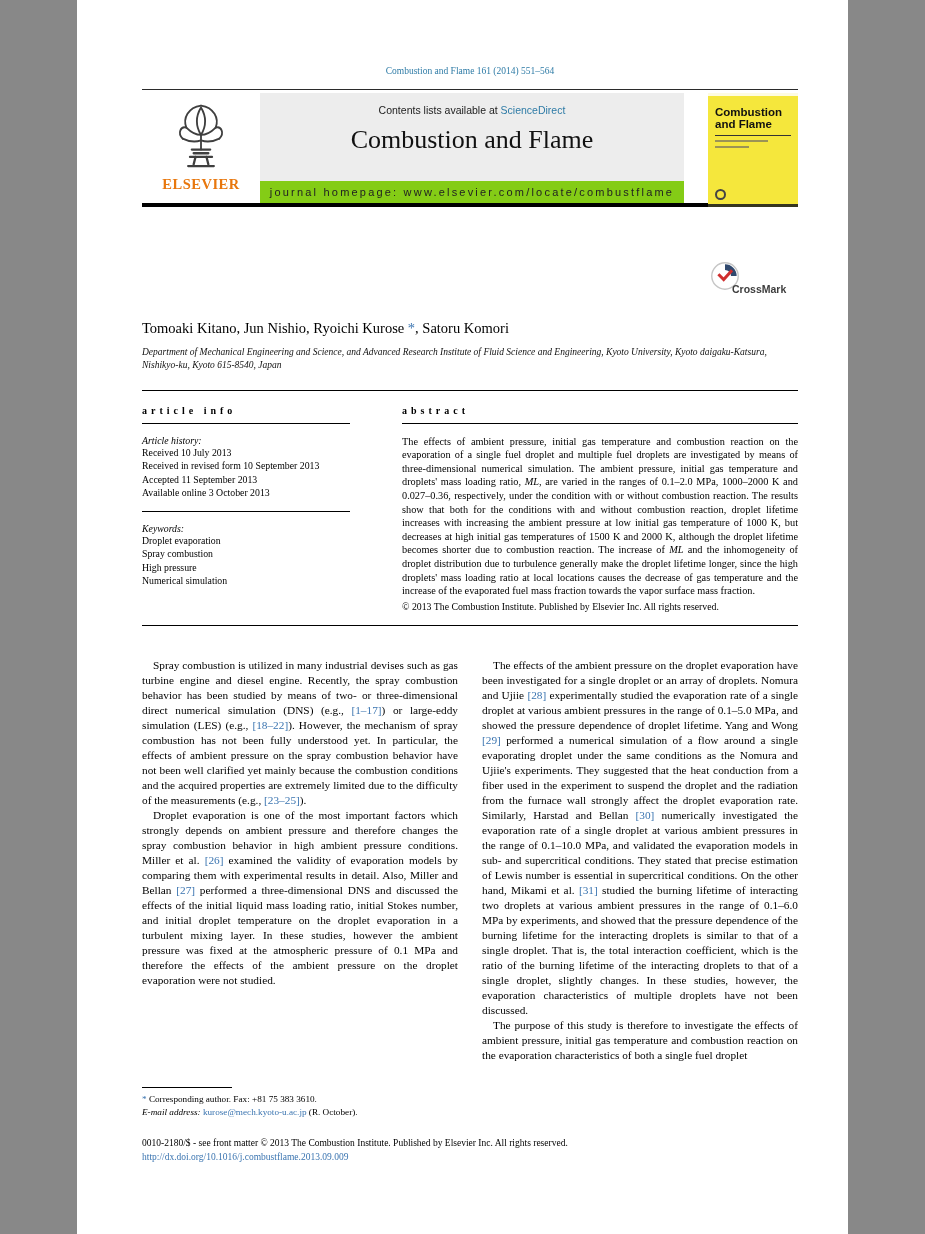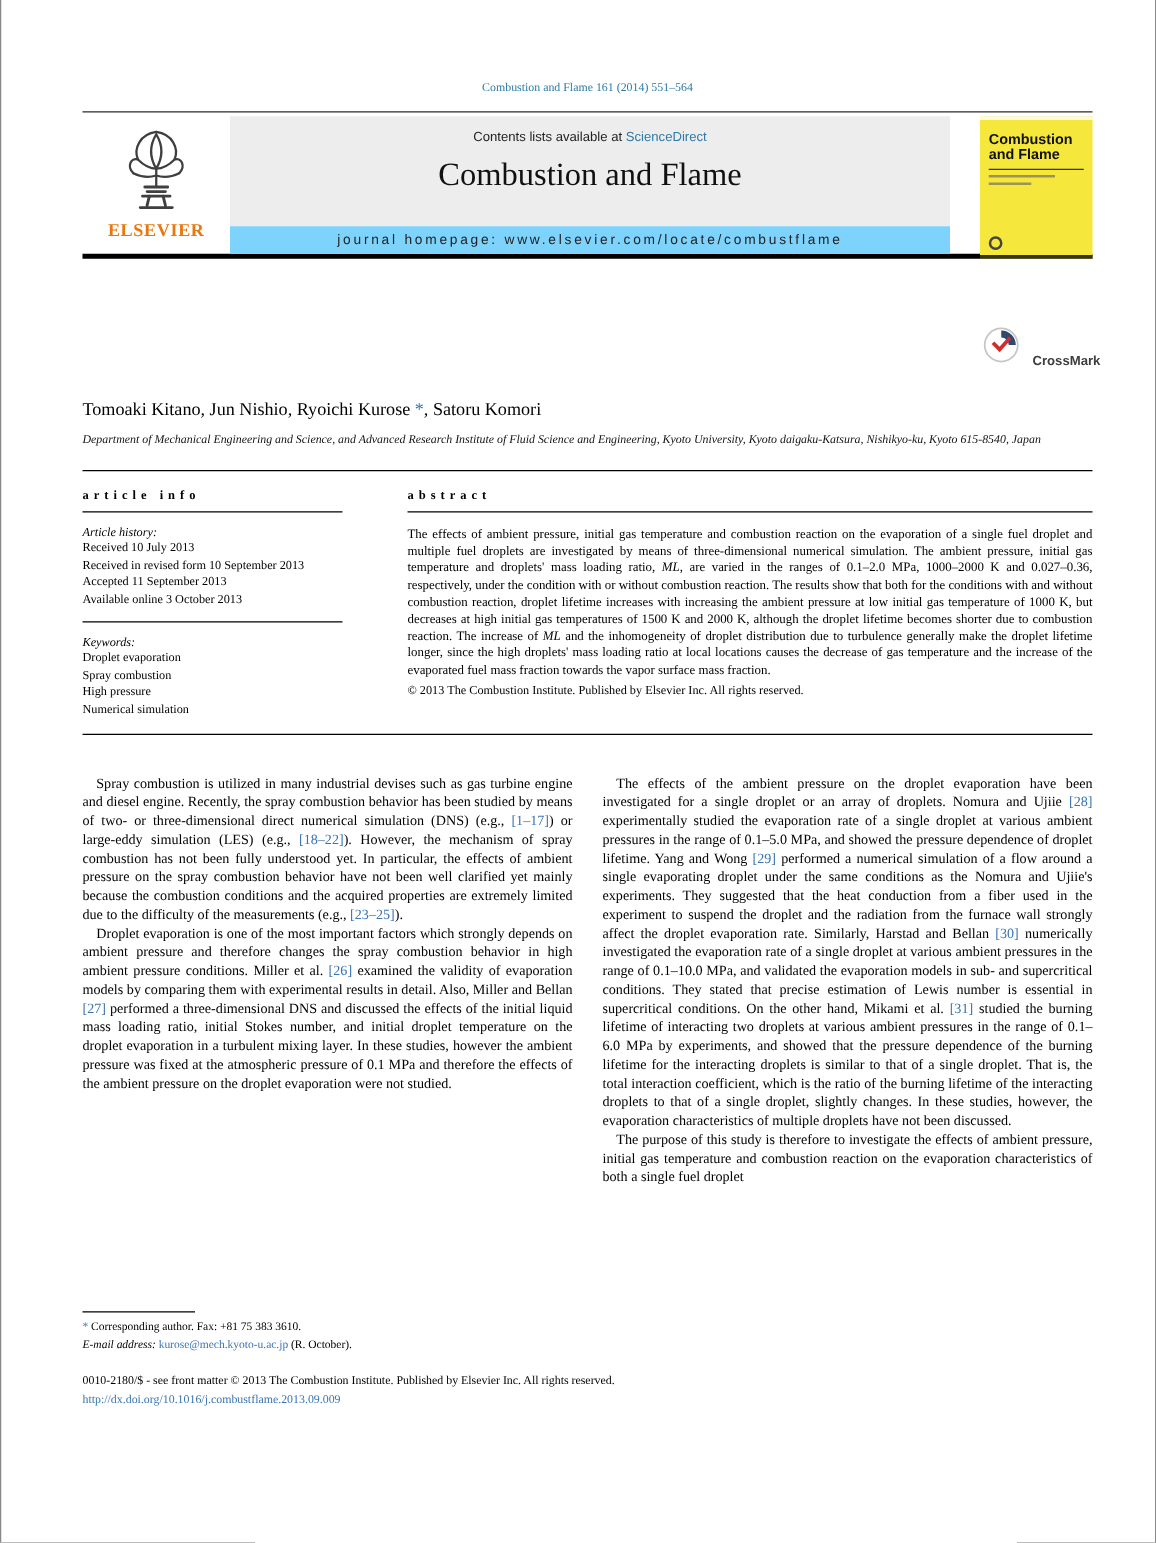--- a/index.html
+++ b/index.html
@@ -1,55 +1,55 @@
 <!DOCTYPE html>
 <html lang="en"><head>
 <meta charset="utf-8">
 <style>
   * { margin:0; padding:0; box-sizing:border-box; }
   html,body { background:#888; }
   .page {
-    width:923px; height:1234px; margin:0 auto; background:#fff;
+    width:771px; height:1234px; margin:0 auto; background:#fff;
     font-family:"Liberation Serif", serif; color:#000;
     padding:66px 50px 0 65px; position:relative; overflow:hidden;
   }
   .link { color:#3a74b0; }
   .it { font-style:italic; }
 
   
   .citation { text-align:center; font-size:9.5px; margin-bottom:13px; }
   .citation span { color:#2e7ba6; cursor:pointer; }
 
   
   .header { display:flex; border-top:1px solid #2b2b2b; padding-top:3px; height:114px; }
   .logo { width:118px; display:flex; flex-direction:column; align-items:center; padding-top:4px; flex-shrink:0; cursor:pointer;font-family:Liberation Serif, serif; }
   .logo-text { color:#e8770d; font-size:14.5px; font-weight:bold; letter-spacing:0.5px; margin-top:1px; }
   .banner { flex:1; margin-right:24px; display:flex; flex-direction:column; }
   .banner-main { background:#ededed; text-align:center; padding:11px 0 10px; flex:1; }
   .contents-line { font-size:10.5px; font-family:"Liberation Sans", sans-serif; color:#222; }
   .contents-line .sd { color:#2e7ba6; cursor:pointer; }
   .journal-title { font-size:26px; margin-top:9px; color:#111; }
-  .banner-strip { background:#7dd3fc; margin-top:0; height:22px; line-height:22px; text-align:center;
+  .banner-strip { background:#84cc16; margin-top:0; height:22px; line-height:22px; text-align:center;
                   font-size:11px; letter-spacing:2.2px; font-family:"Liberation Sans", sans-serif; color:#222; cursor:pointer; }
   .cover { width:90px; height:114px; background:#f5e73c; position:relative; padding:10px 7px 0 7px; flex-shrink:0; cursor:pointer; border-top:3px solid #fdfbe2; }
   .cover-title { font-family:"Liberation Sans", sans-serif; font-weight:bold; font-size:11.5px; line-height:1.08; color:#111; }
   .cover-line { border-top:1px solid #333; margin-top:4px; }
   .cover-bar { height:2px; background:#9b9455; margin-top:4px; width:70%; }
   .cover-bar.short { width:45%; }
   .cover-emblem { position:absolute; left:7px; bottom:7px; width:11px; height:11px; border:2px solid #444; border-radius:50%; }
   .cover-bottom { position:absolute; left:0; bottom:0; width:100%; height:3px; background:#35351f; }
   .black-bar { height:4px; background:#000; }
 
   
   .title-row { display:flex; margin-top:50px; }
   .article-title { font-size:20.5px; font-weight:normal; line-height:1.24; width:650px; }
   .title-spacer { flex:1; }
   .crossmark { width:92px; height:42px; position:relative; margin-top:4px; cursor:pointer; flex-shrink:0; }
   .crossmark svg { position:absolute; left:4px; top:0; }
-  .crossmark-label { position:absolute; left:44px; top:22px; font-family:"Liberation Sans", sans-serif;
+  .crossmark-label { position:absolute; left:26px; top:22px; font-family:"Liberation Sans", sans-serif;
                      font-size:10.5px; font-weight:bold; color:#3d3d3d; }
 
   .authors { margin-top:17px; font-size:14.5px; }
   .affiliation { margin-top:9px; font-size:9.5px; font-style:italic; line-height:1.4; max-width:812px; color:#111; }
 
   .rule { border-top:1px solid #000; }
   .rule.above-info { margin-top:17px; }
   .rule.below-abstract { margin-top:13px; }
 
   

